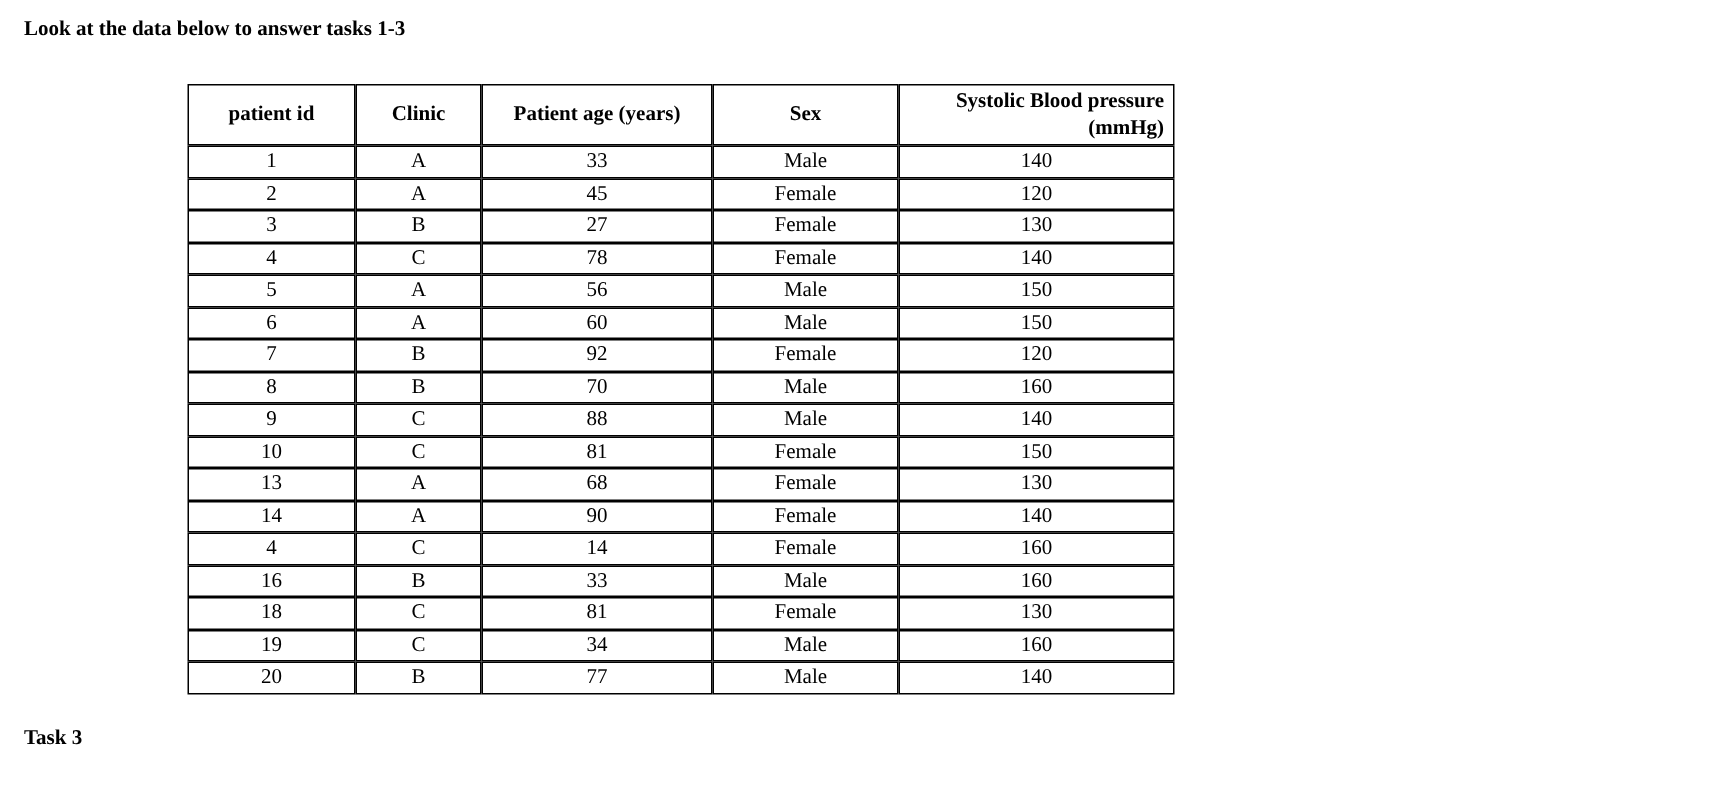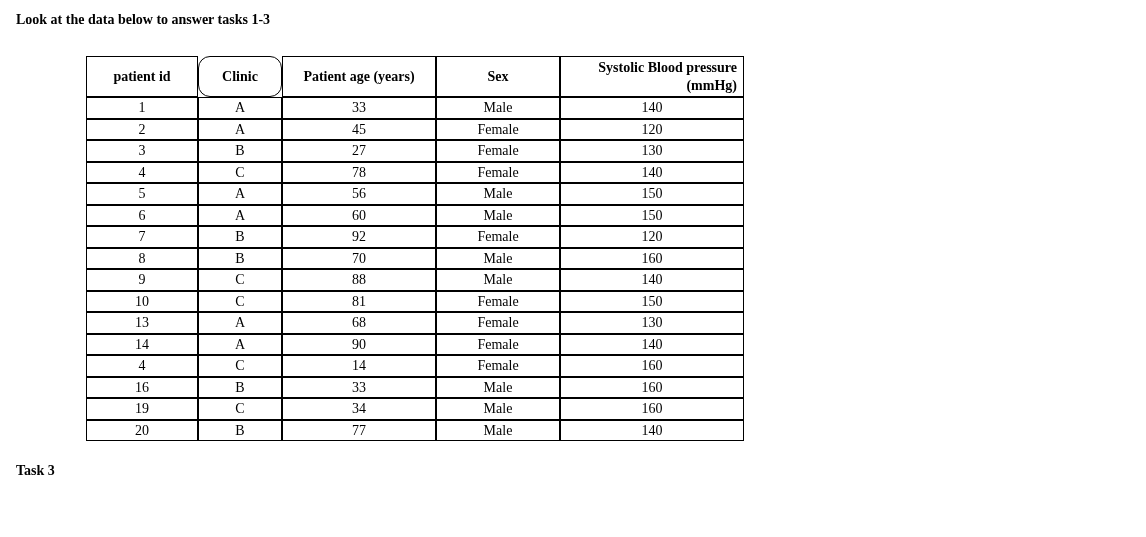--- a/index.html
+++ b/index.html
@@ -16,32 +16,33 @@
       font-weight: bold;
       margin-bottom: 28px;
     }
     .table-wrap {
       margin-left: 70px;
       margin-bottom: 22px;
     }
     table {
       border-collapse: separate;
       border-spacing: 0;
+      margin-left: 39px;
     }
     th, td {
       border: 1px solid #000;
       padding: 1px 6px;
       font-size: 14px;
       line-height: 1.25;
       text-align: center;
       vertical-align: middle;
     }
     thead th:nth-child(1) { padding-left: 14px; padding-right: 14px; }
     .col-id { width: 82px; }
-    .col-clinic { width: 70px; border-radius: 12px; }
+    .col-clinic { width: 70px; }
     .col-age { width: 140px; }
     .col-sex { width: 110px; }
     .col-bp { width: 170px; text-align: right; }
     th {
       font-weight: bold;
       padding-top: 2px;
       padding-bottom: 2px;
     }
     .task-heading {
       font-weight: bold;
@@ -161,20 +162,27 @@
           <td>160</td>
         </tr>
         <tr>
           <td>16</td>
           <td>B</td>
           <td>33</td>
           <td>Male</td>
           <td>160</td>
         </tr>
         <tr>
+          <td>18</td>
+          <td>C</td>
+          <td>81</td>
+          <td>Female</td>
+          <td>130</td>
+        </tr>
+        <tr>
           <td>19</td>
           <td>C</td>
           <td>34</td>
           <td>Male</td>
           <td>160</td>
         </tr>
         <tr>
           <td>20</td>
           <td>B</td>
           <td>77</td>

